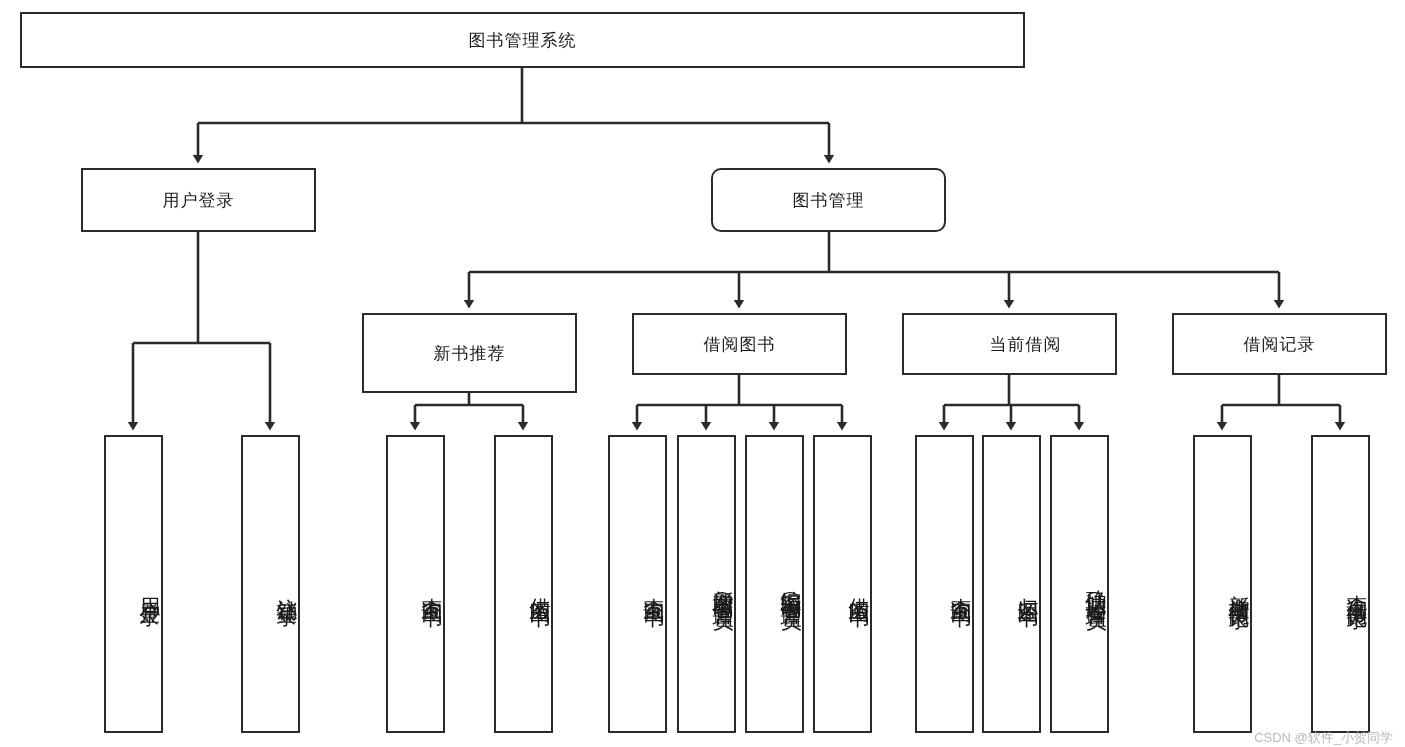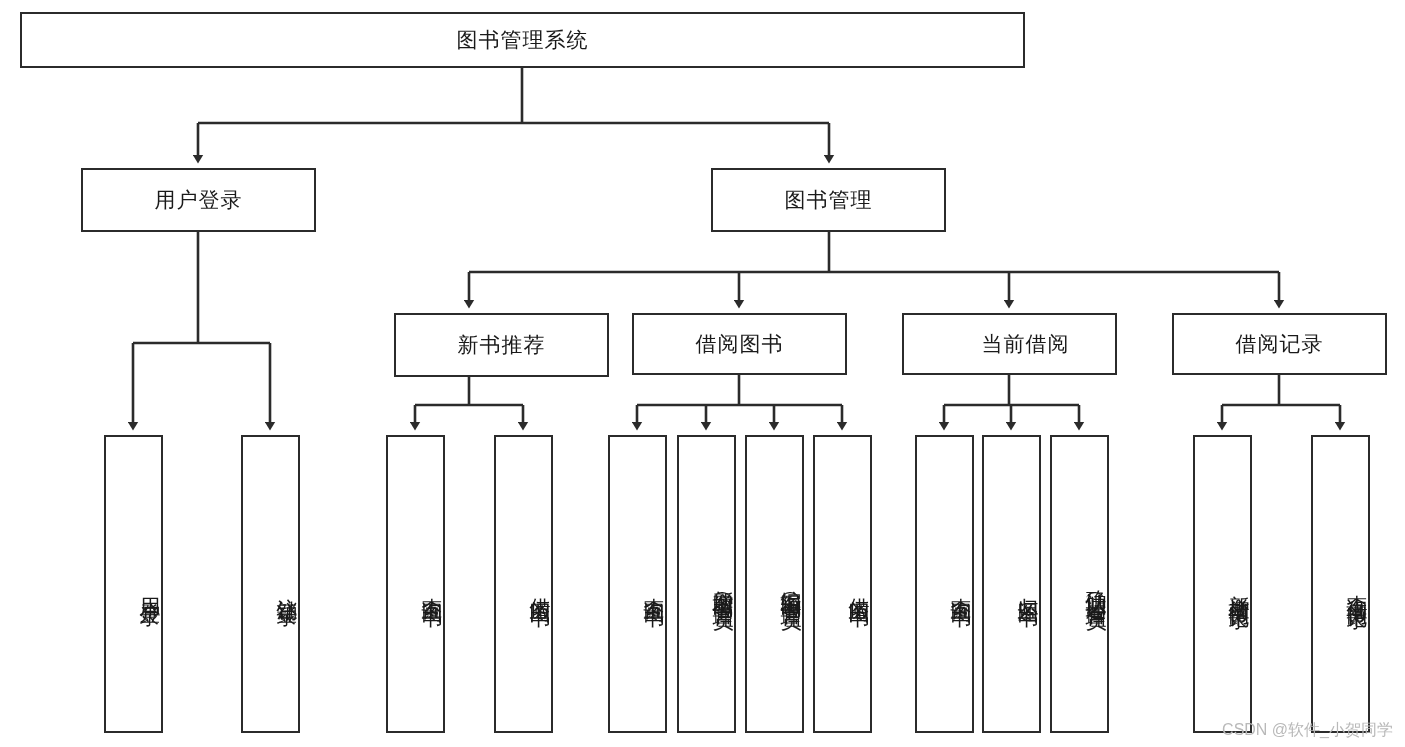--- a/index.html
+++ b/index.html
@@ -18,40 +18,40 @@
     box-sizing:border-box;
     background:#ffffff;
     border:2px solid #2b2b2b;
     display:flex;
     align-items:center;
     justify-content:center;
     color:#1a1a1a;
     z-index:2;
   }
   .node.h{
-    font-size:21px;
+    font-size:17px;
     letter-spacing:1px;
     white-space:nowrap;
   }
   .node.v{
     writing-mode:vertical-rl;
     text-orientation:upright;
     font-size:21px;
     letter-spacing:3px;
     align-items:flex-start;
     justify-content:center;
     padding-top:6px;
     line-height:1;
   }
   .node.v.toppad{padding-top:4px;}
 
   #watermark{
     position:absolute;
-    right:12px;bottom:6px;
-    font-size:16px;
+    right:12px;bottom:0;
+    font-size:13px;
     color:#b9b9b9;
     z-index:5;
     white-space:nowrap;
     pointer-events:none;
   }
 </style>
 </head>
 <body>
 
 <div id="stage">
@@ -107,25 +107,25 @@
     </g>
   </svg>
 
   <div class="node h" style="left:20px;top:12px;width:1005px;height:56px;">
     <span>图书管理系统</span>
   </div>
 
   <div class="node h" style="left:81px;top:168px;width:235px;height:64px;">
     <span>用户登录</span>
   </div>
-  <div class="node h" style="left:711px;top:168px;width:235px;height:64px;">
+  <div class="node h" style="left:711px;top:168px;width:235px;height:64px;border-radius:10px;">
     <span>图书管理</span>
   </div>
 
-  <div class="node h" style="left:362px;top:313px;width:215px;height:64px;margin-left:32px;">
+  <div class="node h" style="left:362px;top:313px;width:215px;height:80px;">
     <span>新书推荐</span>
   </div>
   <div class="node h" style="left:632px;top:313px;width:215px;height:62px;">
     <span>借阅图书</span>
   </div>
   <div class="node h" style="left:902px;top:313px;width:215px;height:62px;padding-left:32px;">
     <span>当前借阅</span>
   </div>
   <div class="node h" style="left:1172px;top:313px;width:215px;height:62px;">
     <span>借阅记录</span>

